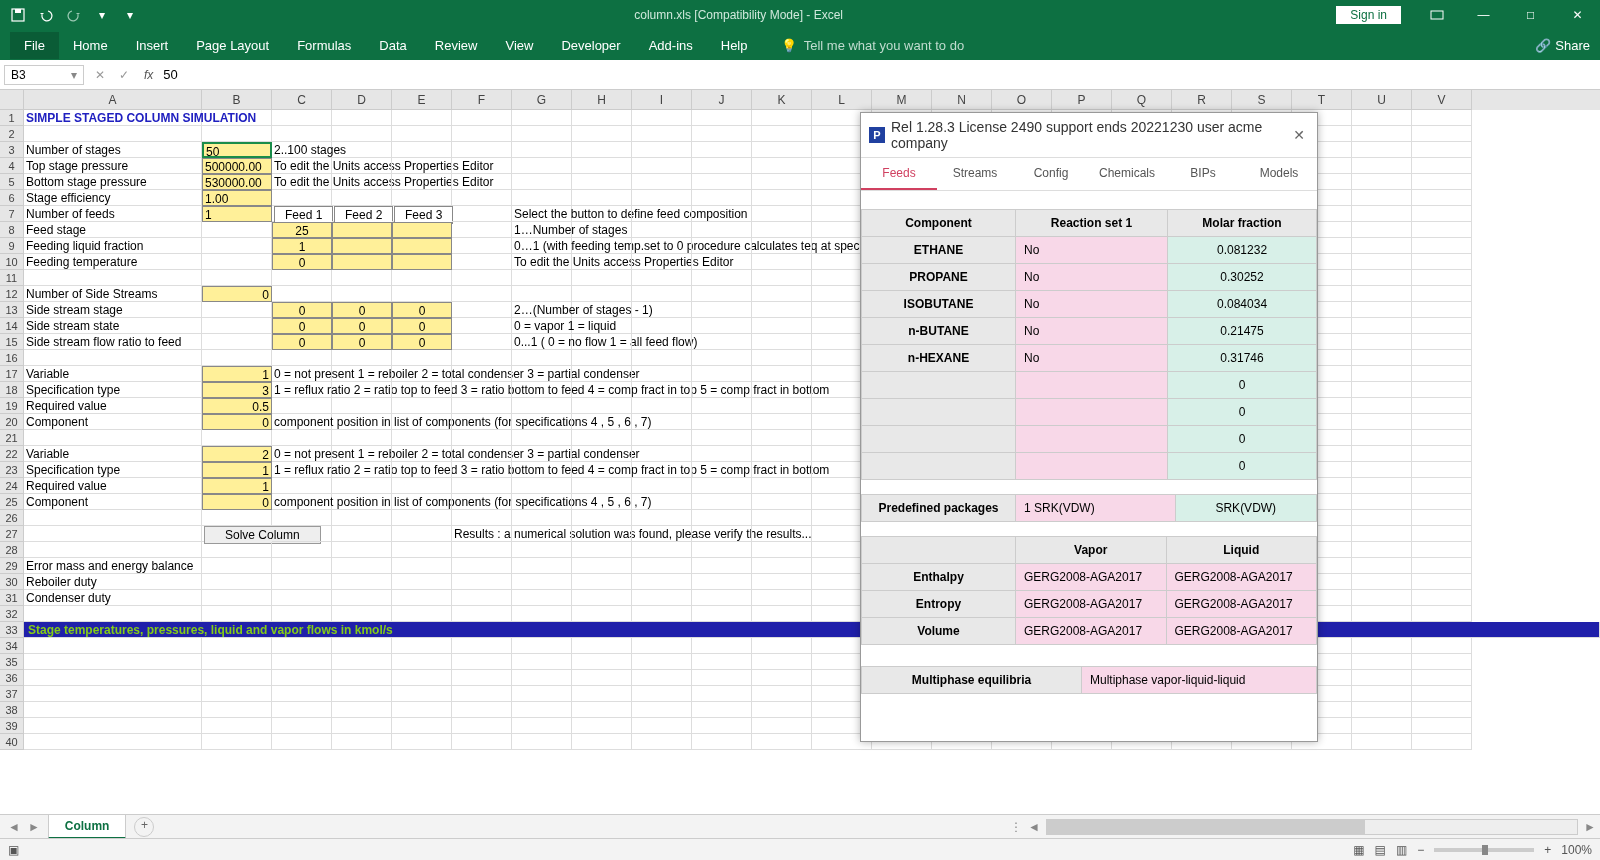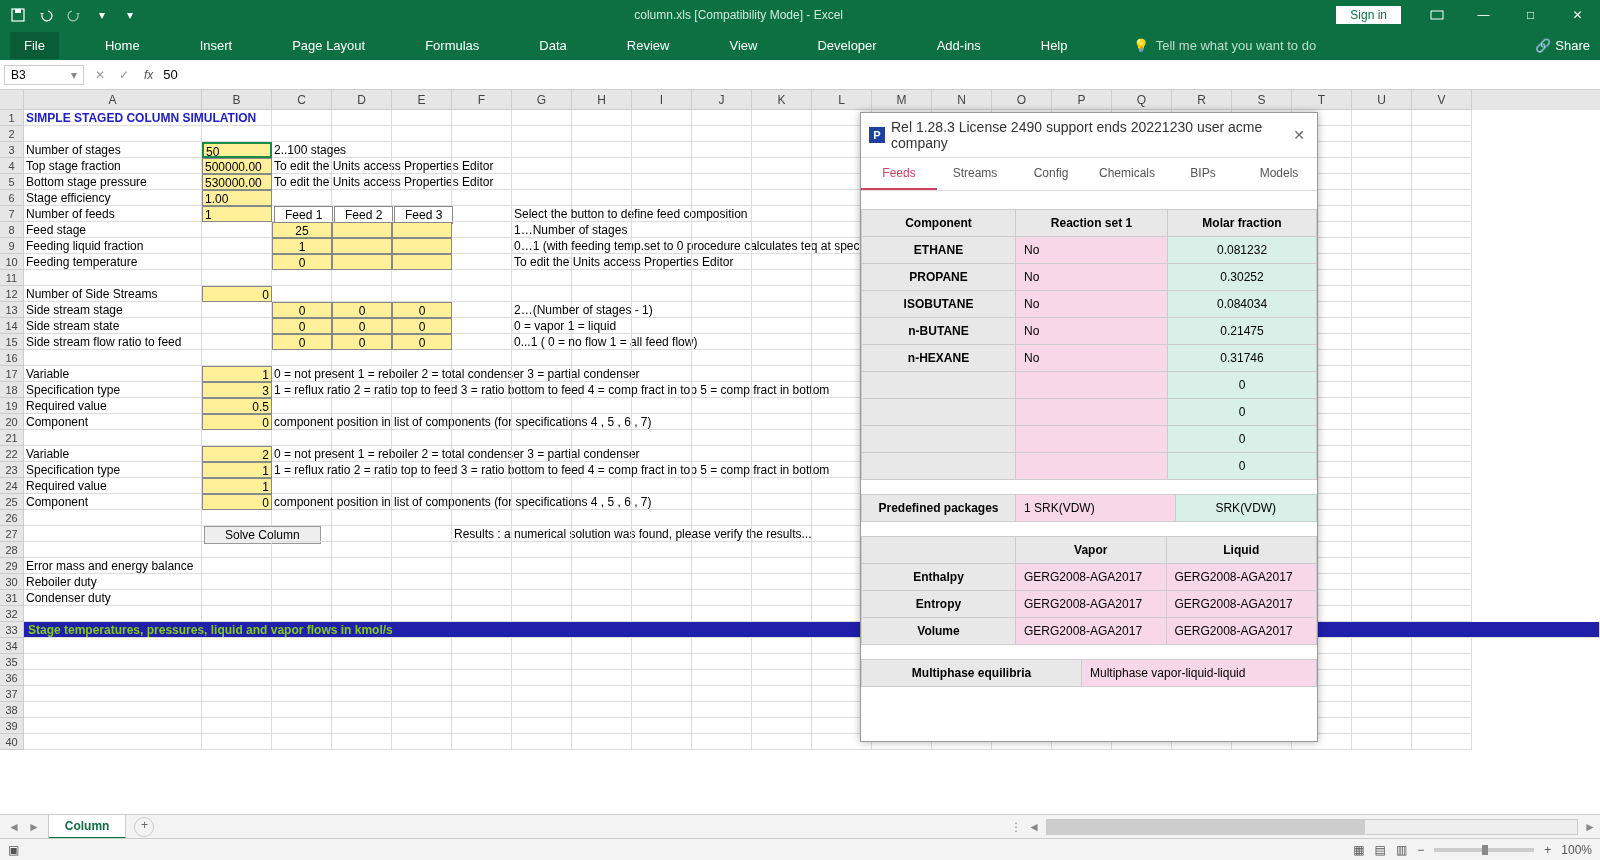--- a/index.html
+++ b/index.html
@@ -8,21 +8,21 @@
 
 .titlebar { height: 30px; background: #0d7042; display: flex; align-items: center; color: #fff; font-size: 12px; }
 .titlebar-left { display: flex; align-items: center; gap: 4px; padding-left: 6px; }
 .tb-btn { width: 24px; height: 24px; display: flex; align-items: center; justify-content: center; color: #fff; cursor: pointer; }
 .titlebar-center { flex: 1; text-align: center; color: #d0e8dc; }
 .titlebar-right { display: flex; align-items: center; gap: 2px; }
 .signin-btn { background: #fff; color: #0d7042; border: 1px solid #0d7042; padding: 2px 14px; font-size: 12px; margin-right: 10px; }
 .win-btn { width: 45px; height: 30px; display: flex; align-items: center; justify-content: center; color: #fff; }
 
 
-.ribbon { height: 30px; background: #0d7042; display: flex; align-items: center; padding: 0 10px; color: #fff; font-size: 13px; gap: 32px; }
+.ribbon { height: 30px; background: #0d7042; display: flex; align-items: center; padding: 0 10px; color: #fff; font-size: 13px; }
 .ribbon-tab { padding: 6px 14px; cursor: pointer; }
 .ribbon-tab.file { background: #0a5c36; }
 .tellme { display: flex; align-items: center; gap: 6px; padding-left: 20px; color: #c0dccf; }
 .share-btn { margin-left: auto; display: flex; align-items: center; gap: 4px; color: #fff; }
 
 
 .formula-area { height: 30px; border-bottom: 1px solid #ccc; display: flex; align-items: center; background: #fff; font-size: 12px; }
 .name-box { width: 80px; border: 1px solid #ccc; padding: 2px 6px; margin: 2px 4px; display:flex; justify-content:space-between; align-items:center;}
 .fb-btn { width: 24px; text-align: center; color: #999; padding: 2px; }
 .fx-label { color: #555; font-style: italic; padding: 0 8px; }
@@ -256,21 +256,21 @@
         <div class="cell cP"></div>
         <div class="cell cQ"></div>
         <div class="cell cR"></div>
         <div class="cell cS"></div>
         <div class="cell cT"></div>
         <div class="cell cU"></div>
         <div class="cell cV"></div>
       </div>
       <div class="row">
         <div class="rowhdr">4</div>
-        <div class="cell cA">Top stage fraction</div>
+        <div class="cell cA">Top stage pressure</div>
         <div class="cell cB yellow">500000.00</div>
         <div class="cell cC" style="overflow:visible">To edit the Units access Properties Editor</div>
         <div class="cell cD"></div>
         <div class="cell cE"></div>
         <div class="cell cF"></div>
         <div class="cell cG"></div>
         <div class="cell cH"></div>
         <div class="cell cI"></div>
         <div class="cell cJ"></div>
         <div class="cell cK"></div>
@@ -1299,21 +1299,21 @@
   <td class="pink">GERG2008-AGA2017</td>
   <td class="pink">GERG2008-AGA2017</td>
           </tr>
           <tr>
             <td class="comp-col">Volume</td>
   <td class="pink">GERG2008-AGA2017</td>
   <td class="pink">GERG2008-AGA2017</td>
           </tr>
         </tbody>
     </table>
-    <table class="ptable" style="margin-top:14px">
+    <table class="ptable" style="margin-top:21px">
       <tbody>
           <tr>
             <td class="comp-col" style="width:220px">Multiphase equilibria</td>
           <td class="pink">Multiphase vapor-liquid-liquid</td>
           </tr>
     </tbody>
       </table>
   </div>
 </div>
 

